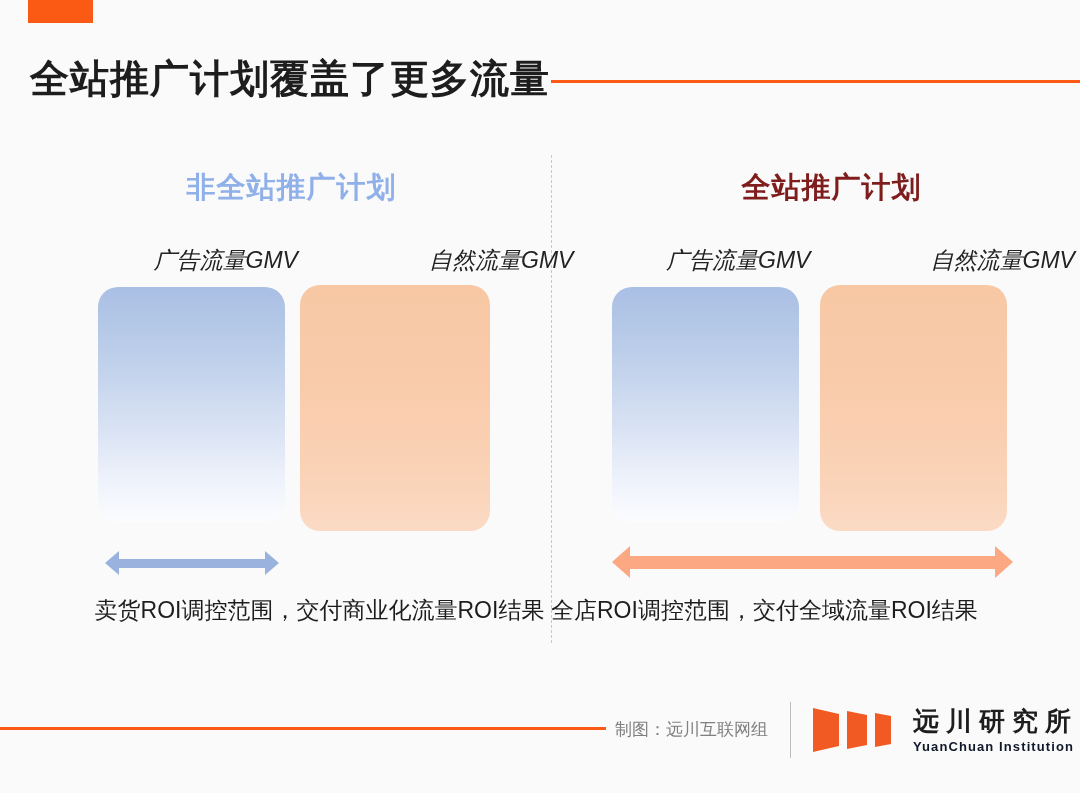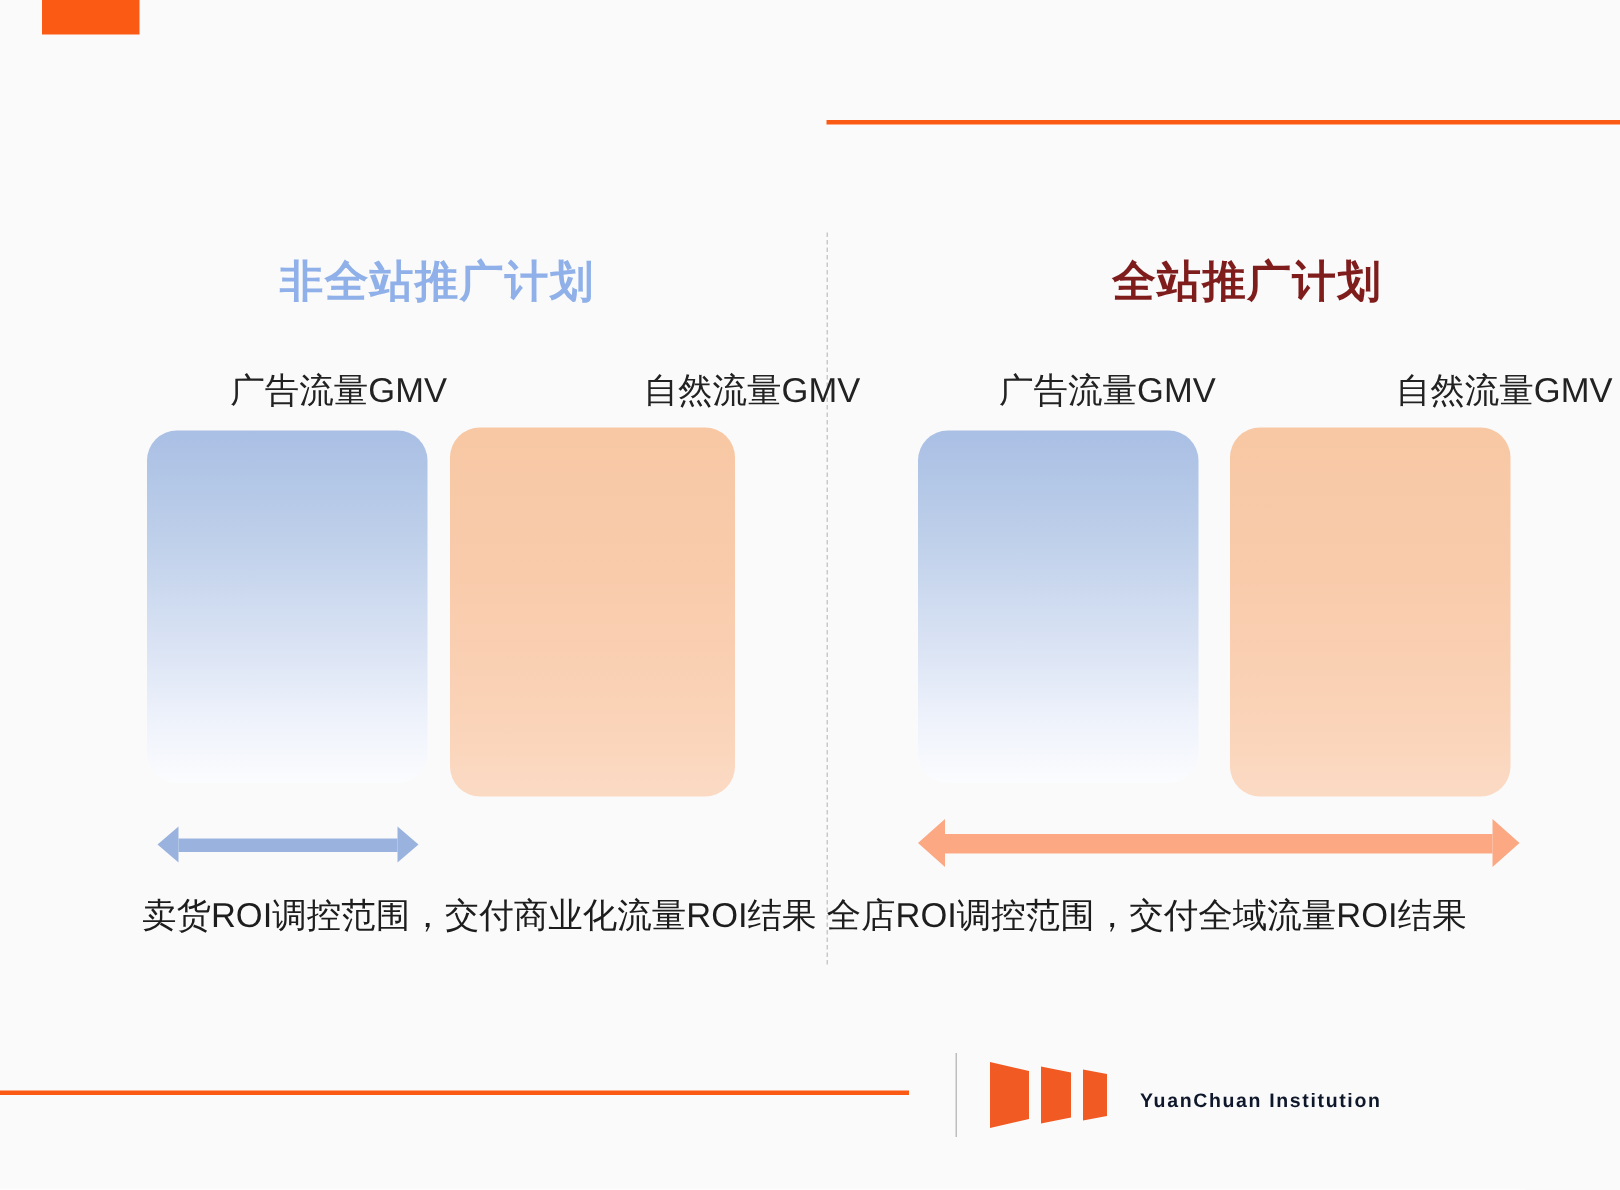--- a/index.html
+++ b/index.html
@@ -86,21 +86,21 @@
     display: flex;
   }
   .bar-label {
     font-size: 23px;
     color: #222222;
     text-align: center;
     white-space: nowrap;
   }
   .panel.left .bar-labels  { padding: 0 88px; }
   .panel.right .bar-labels { padding: 0 55px; }
-  .bar-label-slot { flex: 1; display: flex; justify-content: center; }
+  .bar-label-slot { flex: 1; display: flex; justify-content: center; font-style: italic; }
 
   
   .boxes {
     position: absolute;
     top: 137px;
     width: 100%;
   }
   .box {
     position: absolute;
     border-radius: 20px;
@@ -217,20 +217,21 @@
     margin-top: 6px;
   }
 </style>
 </head>
 <body>
 
 <div id="slide">
 
   <div class="accent-block"></div>
 
+  <div class="title">全站推广计划覆盖了更多流量</div>
   <div class="title-rule"></div>
 
   <div class="center-divider"></div>
 
   <div class="panel left">
     <div class="panel-heading">非全站推广计划</div>
 
     <div class="bar-labels">
       <div class="bar-label-slot">
         <div class="bar-label">广告流量GMV</div>
@@ -277,31 +278,33 @@
     <div class="shaft"></div>
     <div class="head head-right"></div>
   </div>
 
   <div class="caption right">全店ROI调控范围，交付全域流量ROI结果</div>
 
   <div class="footer-rule"></div>
 
   <div class="footer">
     <div class="credits">
+      <div>制图：远川互联网组</div>
     </div>
 
     <div class="footer-divider"></div>
 
     <div class="logo">
       <div class="logo-marks">
         <svg width="86" height="48" viewBox="0 0 86 48" xmlns="http://www.w3.org/2000/svg">
           <polygon points="0,2 26,8 26,40 0,46" fill="#f15a22"></polygon>
           <polygon points="34,5 54,9 54,39 34,43" fill="#f15a22"></polygon>
           <polygon points="62,7 78,10 78,38 62,41" fill="#f15a22"></polygon>
         </svg>
       </div>
       <div class="logo-text">
+        <div class="logo-cn">远川研究所</div>
         <div class="logo-en">YuanChuan Institution</div>
       </div>
     </div>
   </div>
 
 </div>
 
 </body></html>

